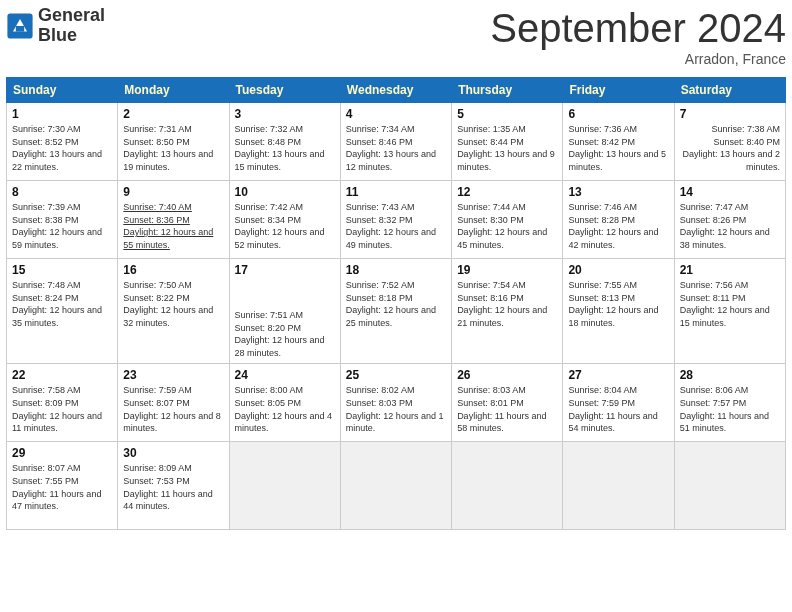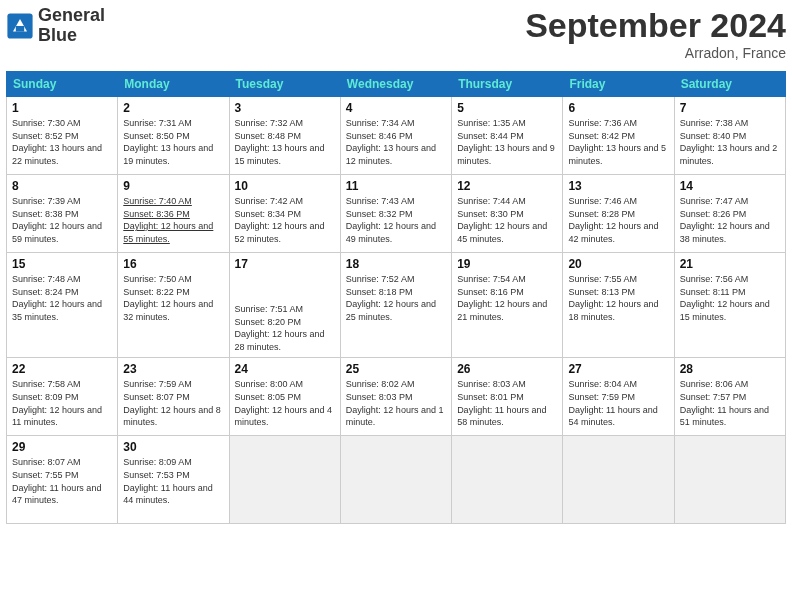--- a/index.html
+++ b/index.html
@@ -37,36 +37,36 @@
       display: block;
     }
     .logo-icon {
       width: 28px;
       height: 28px;
     }
     .title-block {
       text-align: right;
     }
     .month-title {
-      font-size: 34px;
-      font-weight: bold;
+      font-size: 40px;
+      font-weight: normal;
       color: #333;
     }
     .location-title {
       font-size: 14px;
       color: #555;
     }
     .calendar-table {
       width: 100%;
       border-collapse: collapse;
       font-size: 9.5px;
     }
     .calendar-table th {
       background-color: #1a6fba;
-      color: #5eead4;
+      color: #fef9c3;
       text-align: left;
       padding: 5px 6px;
       font-size: 12px;
       font-weight: bold;
       border: 1px solid #1a6fba;
     }
     .calendar-table td {
       border: 1px solid #ccc;
       vertical-align: top;
       padding: 4px 5px;
@@ -158,21 +158,21 @@
 Daylight: 13 hours and 9 minutes.</div>
           </td>
           <td>
             <div class="day-number">6</div>
             <div class="day-info" style="white-space: pre-line;">Sunrise: 7:36 AM
 Sunset: 8:42 PM
 Daylight: 13 hours and 5 minutes.</div>
           </td>
           <td>
             <div class="day-number">7</div>
-            <div class="day-info" style="white-space: pre-line;">Sunrise: 7:38 AM
+            <div class="day-info" style="white-space: pre-line; text-align: right;">Sunrise: 7:38 AM
 Sunset: 8:40 PM
 Daylight: 13 hours and 2 minutes.</div>
           </td>
         </tr>
         <tr>
           <td>
             <div class="day-number">8</div>
             <div class="day-info" style="white-space: pre-line;">Sunrise: 7:39 AM
 Sunset: 8:38 PM
 Daylight: 12 hours and 59 minutes.</div>

